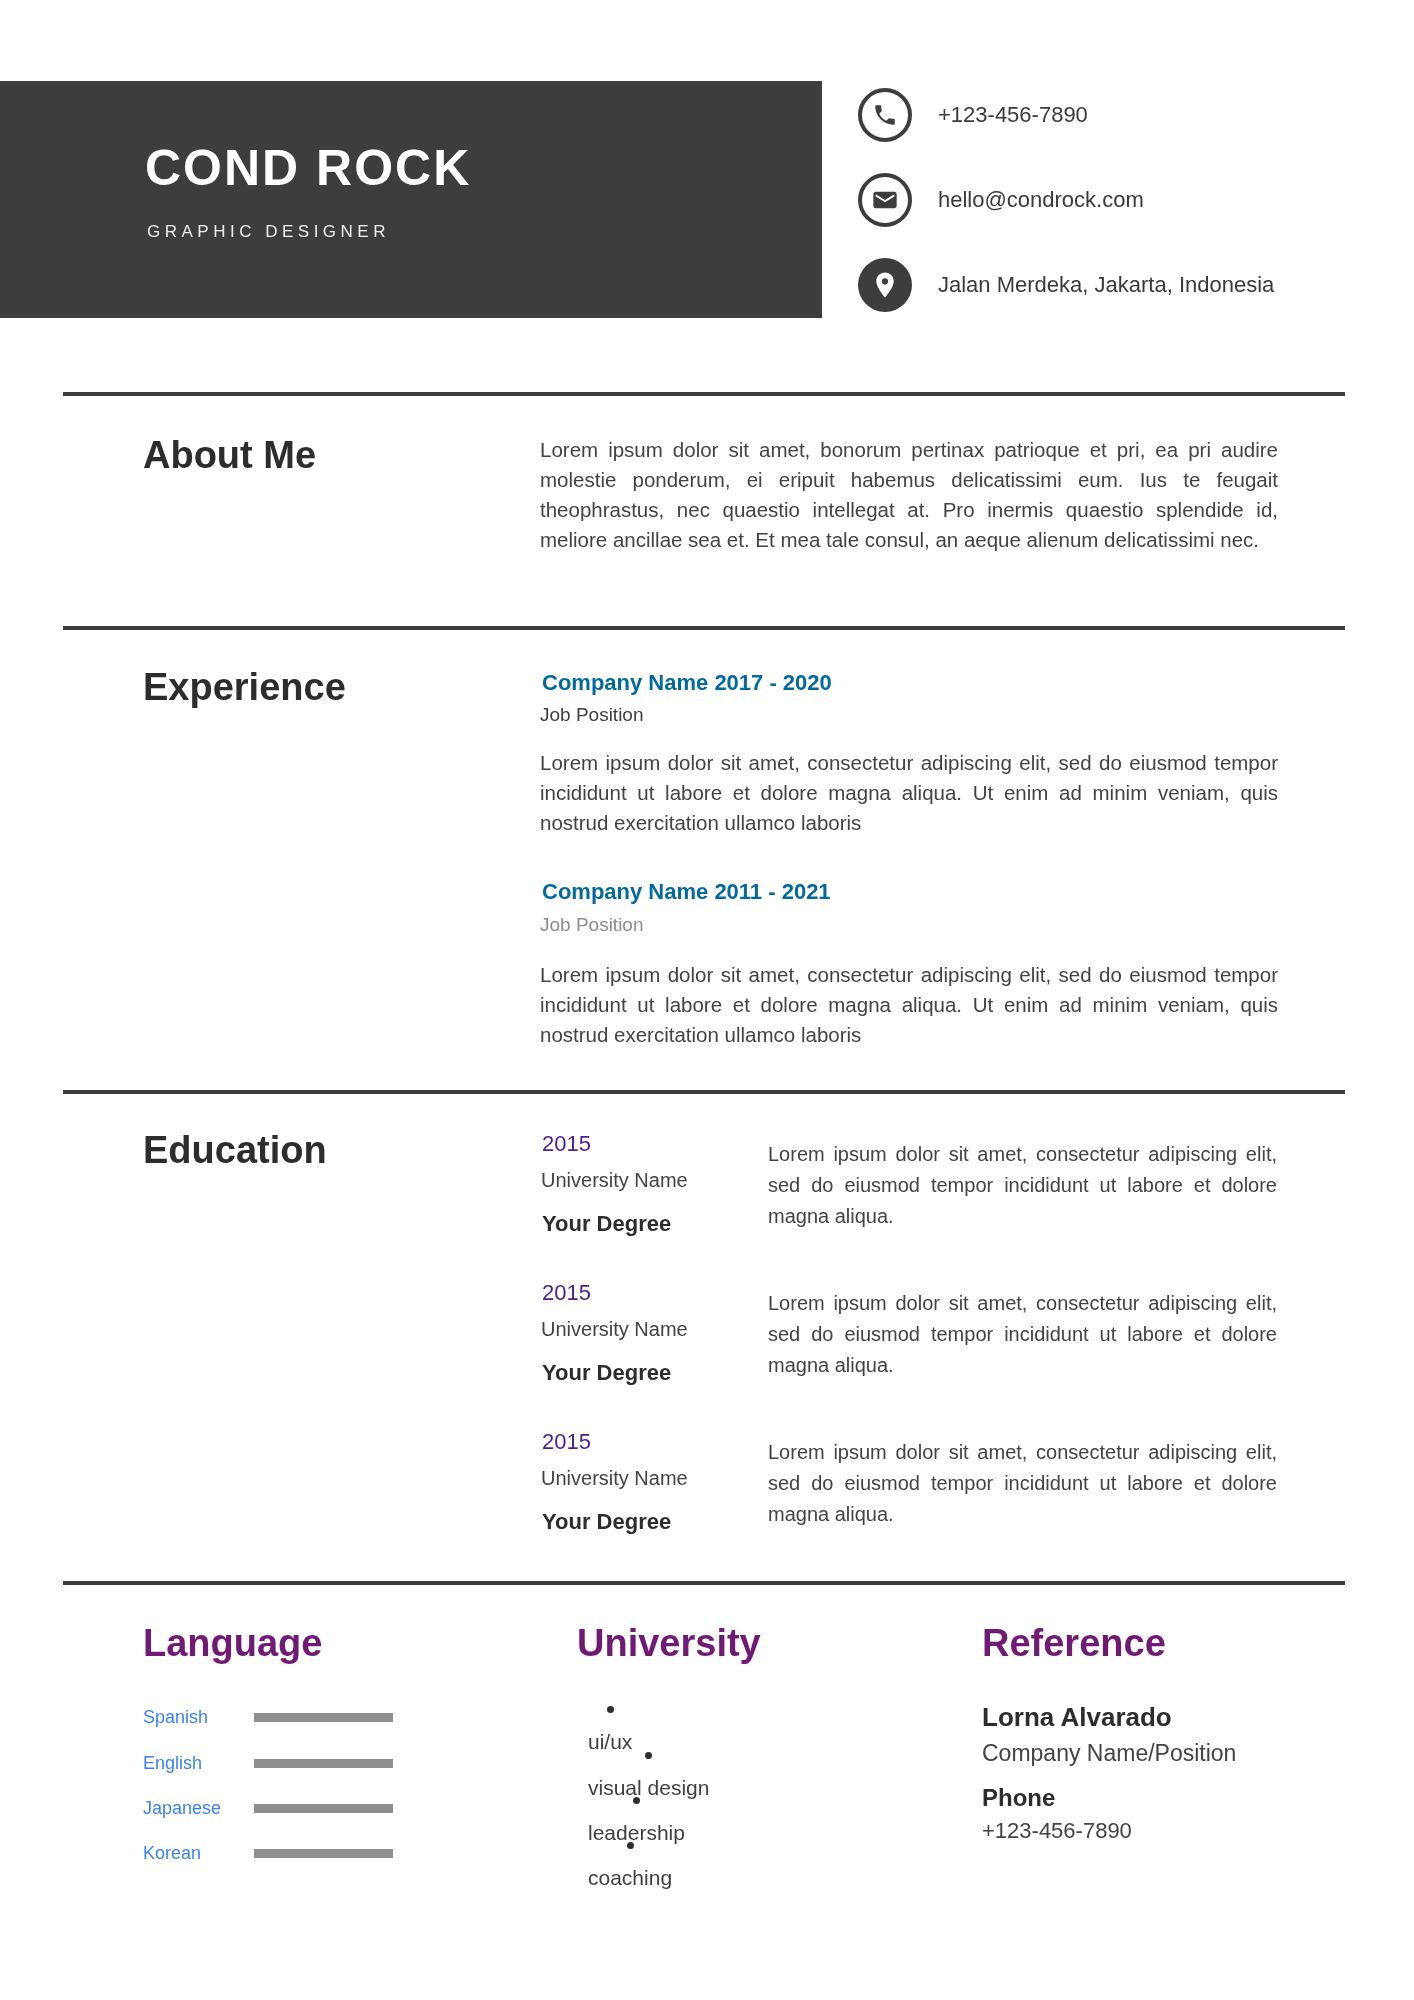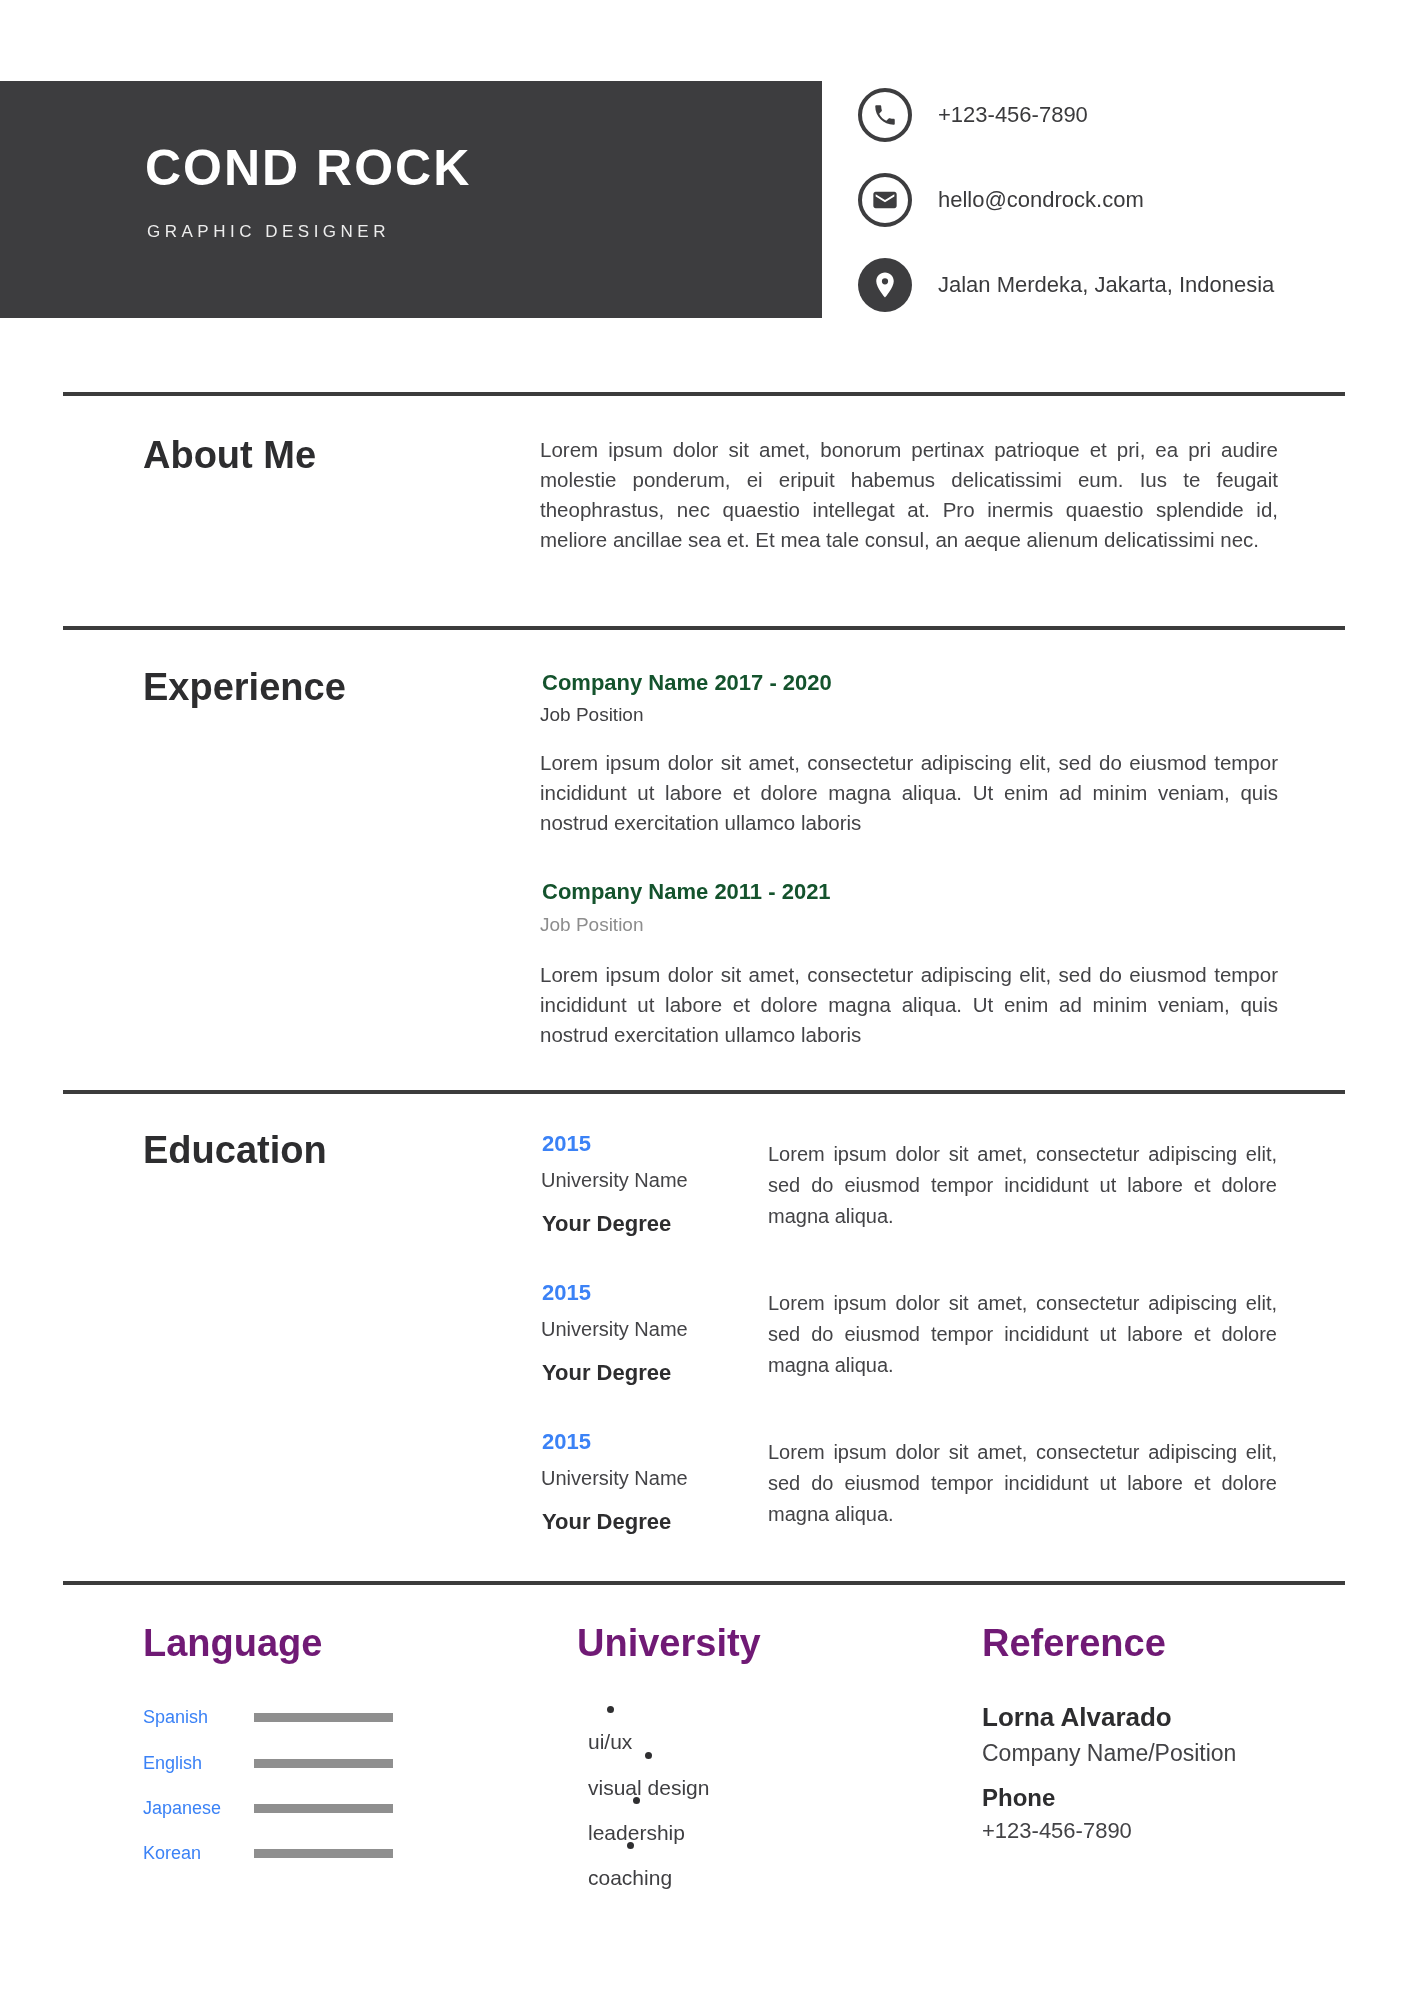--- a/index.html
+++ b/index.html
@@ -26,29 +26,29 @@
 
   
   .h-sec{left:143px;font-size:38px;font-weight:700;color:#2d2d2f;line-height:1;white-space:nowrap;}
   .h-about{top:436px}.h-exp{top:668px}.h-edu{top:1131px}
 
   
   .copy{font-size:20.5px;line-height:30px;text-align:justify;color:#434346;}
   .about-body{left:540px;top:435px;width:738px;}
 
   
-  .exp-title{left:542px;font-size:22px;font-weight:700;color:#14532d;line-height:1.2;white-space:nowrap;}
+  .exp-title{left:542px;font-size:22px;font-weight:700;color:#0369a1;line-height:1.2;white-space:nowrap;}
   .exp-pos{left:540px;font-size:19px;color:#3f3f42;line-height:1.2;white-space:nowrap;}
   .exp-pos.muted{color:#8d8d8d;}
   .exp-body{left:540px;width:738px;}
   .et1{top:670px}.ep1{top:704px}.eb1{top:748px}
   .et2{top:879px}.ep2{top:914px}.eb2{top:960px}
 
   
-  .edu-year{left:542px;font-size:22px;font-weight:700;color:#3b82f6;line-height:1;white-space:nowrap;}
+  .edu-year{left:542px;font-size:22px;font-weight:400;color:#4c1d95;line-height:1;white-space:nowrap;}
   .edu-univ{left:541px;font-size:20px;color:#434346;line-height:1;white-space:nowrap;}
   .edu-deg{left:542px;font-size:22px;font-weight:700;color:#2d2d2f;line-height:1;white-space:nowrap;}
   .edu-text{left:768px;width:509px;font-size:20px;line-height:31px;text-align:justify;color:#434346;}
   .y1{top:1133px}.u1{top:1170px}.g1{top:1213px}.t1{top:1139px}
   .y2{top:1282px}.u2{top:1319px}.g2{top:1362px}.t2{top:1288px}
   .y3{top:1431px}.u3{top:1468px}.g3{top:1511px}.t3{top:1437px}
 
   
   .h-foot{font-size:38px;font-weight:700;color:#701a75;top:1624px;line-height:1;white-space:nowrap;}
   .h-lang{left:143px}.h-expertise{left:577px}.h-ref{left:982px}

